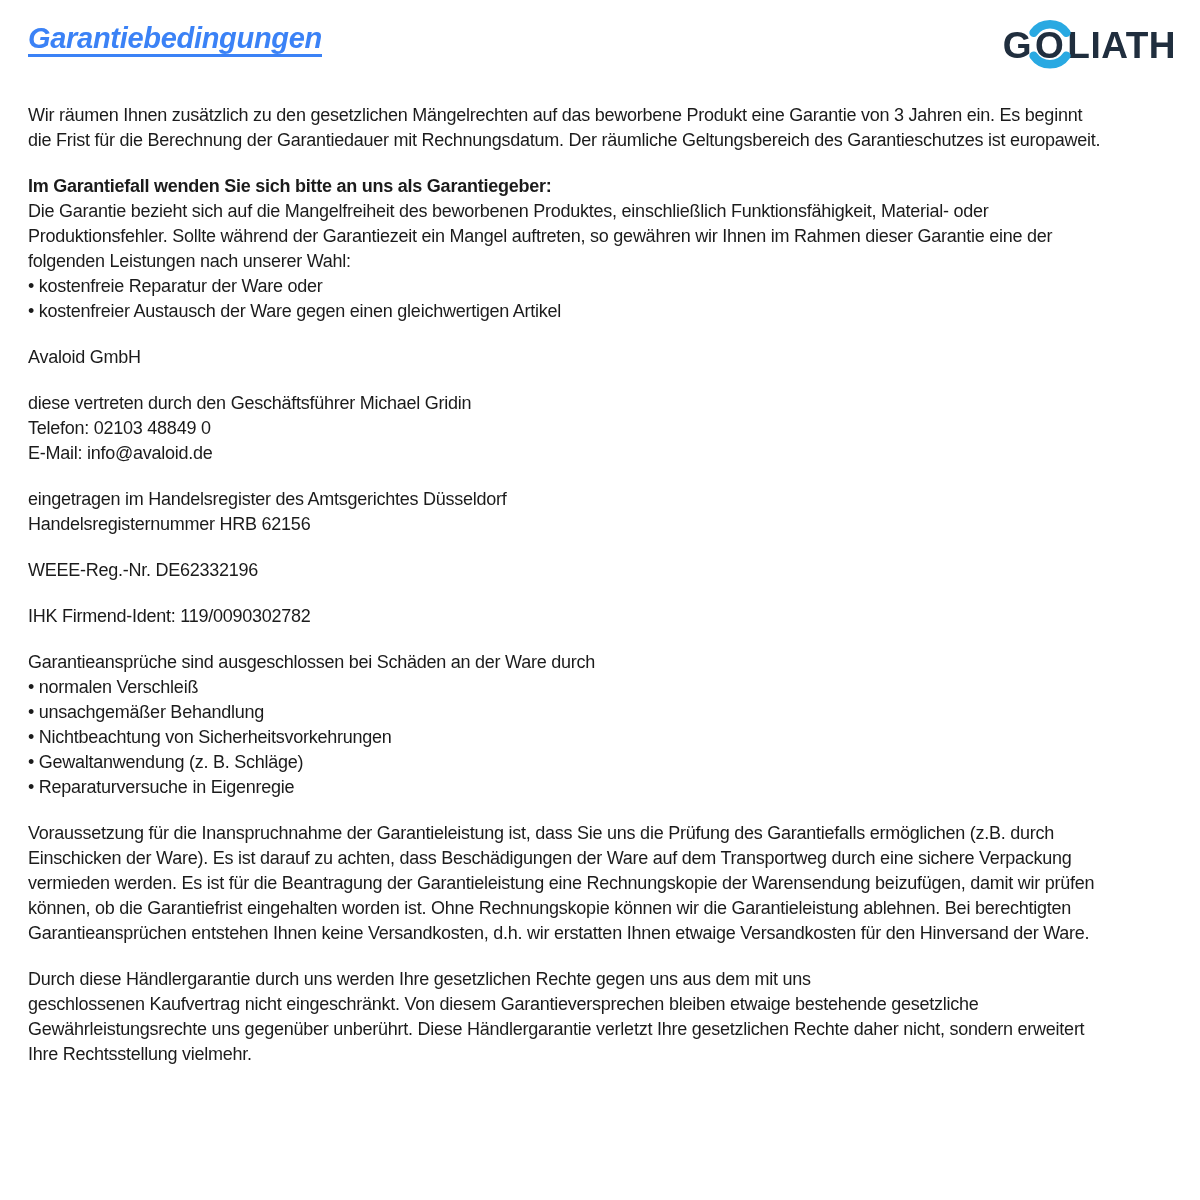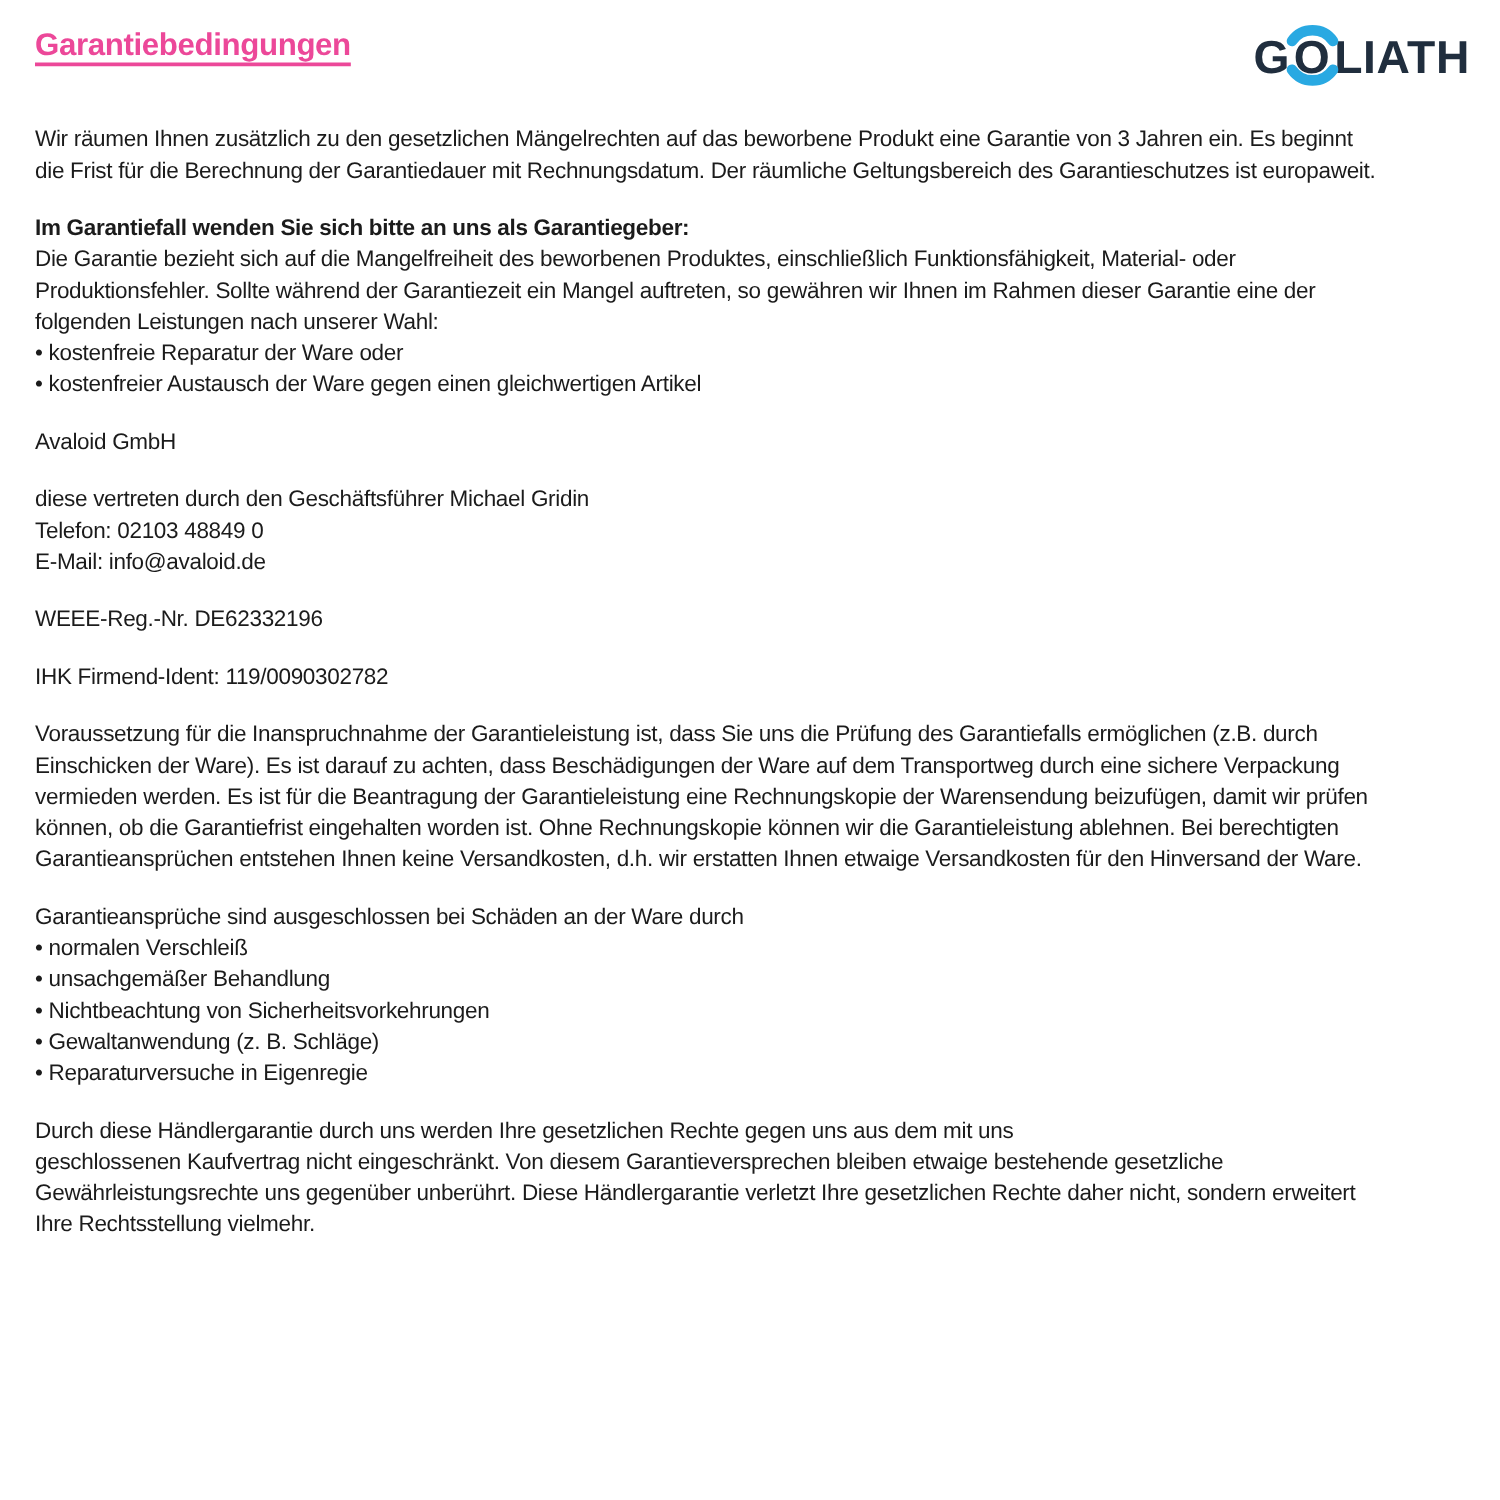--- a/index.html
+++ b/index.html
@@ -17,27 +17,28 @@
   .page {
     position: relative;
     width: 1200px;
     height: 1200px;
     padding: 16px 28px 0 28px;
     box-sizing: border-box;
   }
   .doc-title {
     display: inline-block;
     margin: 6px 0 0 0;
-    font-size: 25px;
+    font-size: 29px;
     font-weight: 700;
     letter-spacing: -0.3px;
-    color: #ec4899;
+    color: #3b82f6;
     text-decoration: underline;
     text-decoration-thickness: 2.5px;
     text-underline-offset: 6px;
+    font-style: italic;
   }
   .logo {
     position: absolute;
     top: 14px;
     right: 24px;
     height: 64px;
     display: flex;
     align-items: center;
     font-size: 37px;
     font-weight: 700;
@@ -105,32 +106,34 @@
     <p class="block bold no-gap">Im Garantiefall wenden Sie sich bitte an uns als Garantiegeber:</p>
     <p class="block">Die Garantie bezieht sich auf die Mangelfreiheit des beworbenen Produktes, einschließlich Funktionsfähigkeit, Material- oder
 Produktionsfehler. Sollte während der Garantiezeit ein Mangel auftreten, so gewähren wir Ihnen im Rahmen dieser Garantie eine der
 folgenden Leistungen nach unserer Wahl:
 • kostenfreie Reparatur der Ware oder
 • kostenfreier Austausch der Ware gegen einen gleichwertigen Artikel</p>
     <p class="block">Avaloid GmbH</p>
     <p class="block">diese vertreten durch den Geschäftsführer Michael Gridin
 Telefon: 02103 48849 0
 E-Mail: info@avaloid.de</p>
+    <p class="block">eingetragen im Handelsregister des Amtsgerichtes Düsseldorf
+Handelsregisternummer HRB 62156</p>
     <p class="block">WEEE-Reg.-Nr. DE62332196</p>
     <p class="block">IHK Firmend-Ident: 119/0090302782</p>
-    <p class="block">Voraussetzung für die Inanspruchnahme der Garantieleistung ist, dass Sie uns die Prüfung des Garantiefalls ermöglichen (z.B. durch
-Einschicken der Ware). Es ist darauf zu achten, dass Beschädigungen der Ware auf dem Transportweg durch eine sichere Verpackung
-vermieden werden. Es ist für die Beantragung der Garantieleistung eine Rechnungskopie der Warensendung beizufügen, damit wir prüfen
-können, ob die Garantiefrist eingehalten worden ist. Ohne Rechnungskopie können wir die Garantieleistung ablehnen. Bei berechtigten
-Garantieansprüchen entstehen Ihnen keine Versandkosten, d.h. wir erstatten Ihnen etwaige Versandkosten für den Hinversand der Ware.</p>
     <p class="block">Garantieansprüche sind ausgeschlossen bei Schäden an der Ware durch
 • normalen Verschleiß
 • unsachgemäßer Behandlung
 • Nichtbeachtung von Sicherheitsvorkehrungen
 • Gewaltanwendung (z. B. Schläge)
 • Reparaturversuche in Eigenregie</p>
+    <p class="block">Voraussetzung für die Inanspruchnahme der Garantieleistung ist, dass Sie uns die Prüfung des Garantiefalls ermöglichen (z.B. durch
+Einschicken der Ware). Es ist darauf zu achten, dass Beschädigungen der Ware auf dem Transportweg durch eine sichere Verpackung
+vermieden werden. Es ist für die Beantragung der Garantieleistung eine Rechnungskopie der Warensendung beizufügen, damit wir prüfen
+können, ob die Garantiefrist eingehalten worden ist. Ohne Rechnungskopie können wir die Garantieleistung ablehnen. Bei berechtigten
+Garantieansprüchen entstehen Ihnen keine Versandkosten, d.h. wir erstatten Ihnen etwaige Versandkosten für den Hinversand der Ware.</p>
     <p class="block">Durch diese Händlergarantie durch uns werden Ihre gesetzlichen Rechte gegen uns aus dem mit uns
 geschlossenen Kaufvertrag nicht eingeschränkt. Von diesem Garantieversprechen bleiben etwaige bestehende gesetzliche
 Gewährleistungsrechte uns gegenüber unberührt. Diese Händlergarantie verletzt Ihre gesetzlichen Rechte daher nicht, sondern erweitert
 Ihre Rechtsstellung vielmehr.</p>
   </div>
 
 </div>
 
 </body></html>

